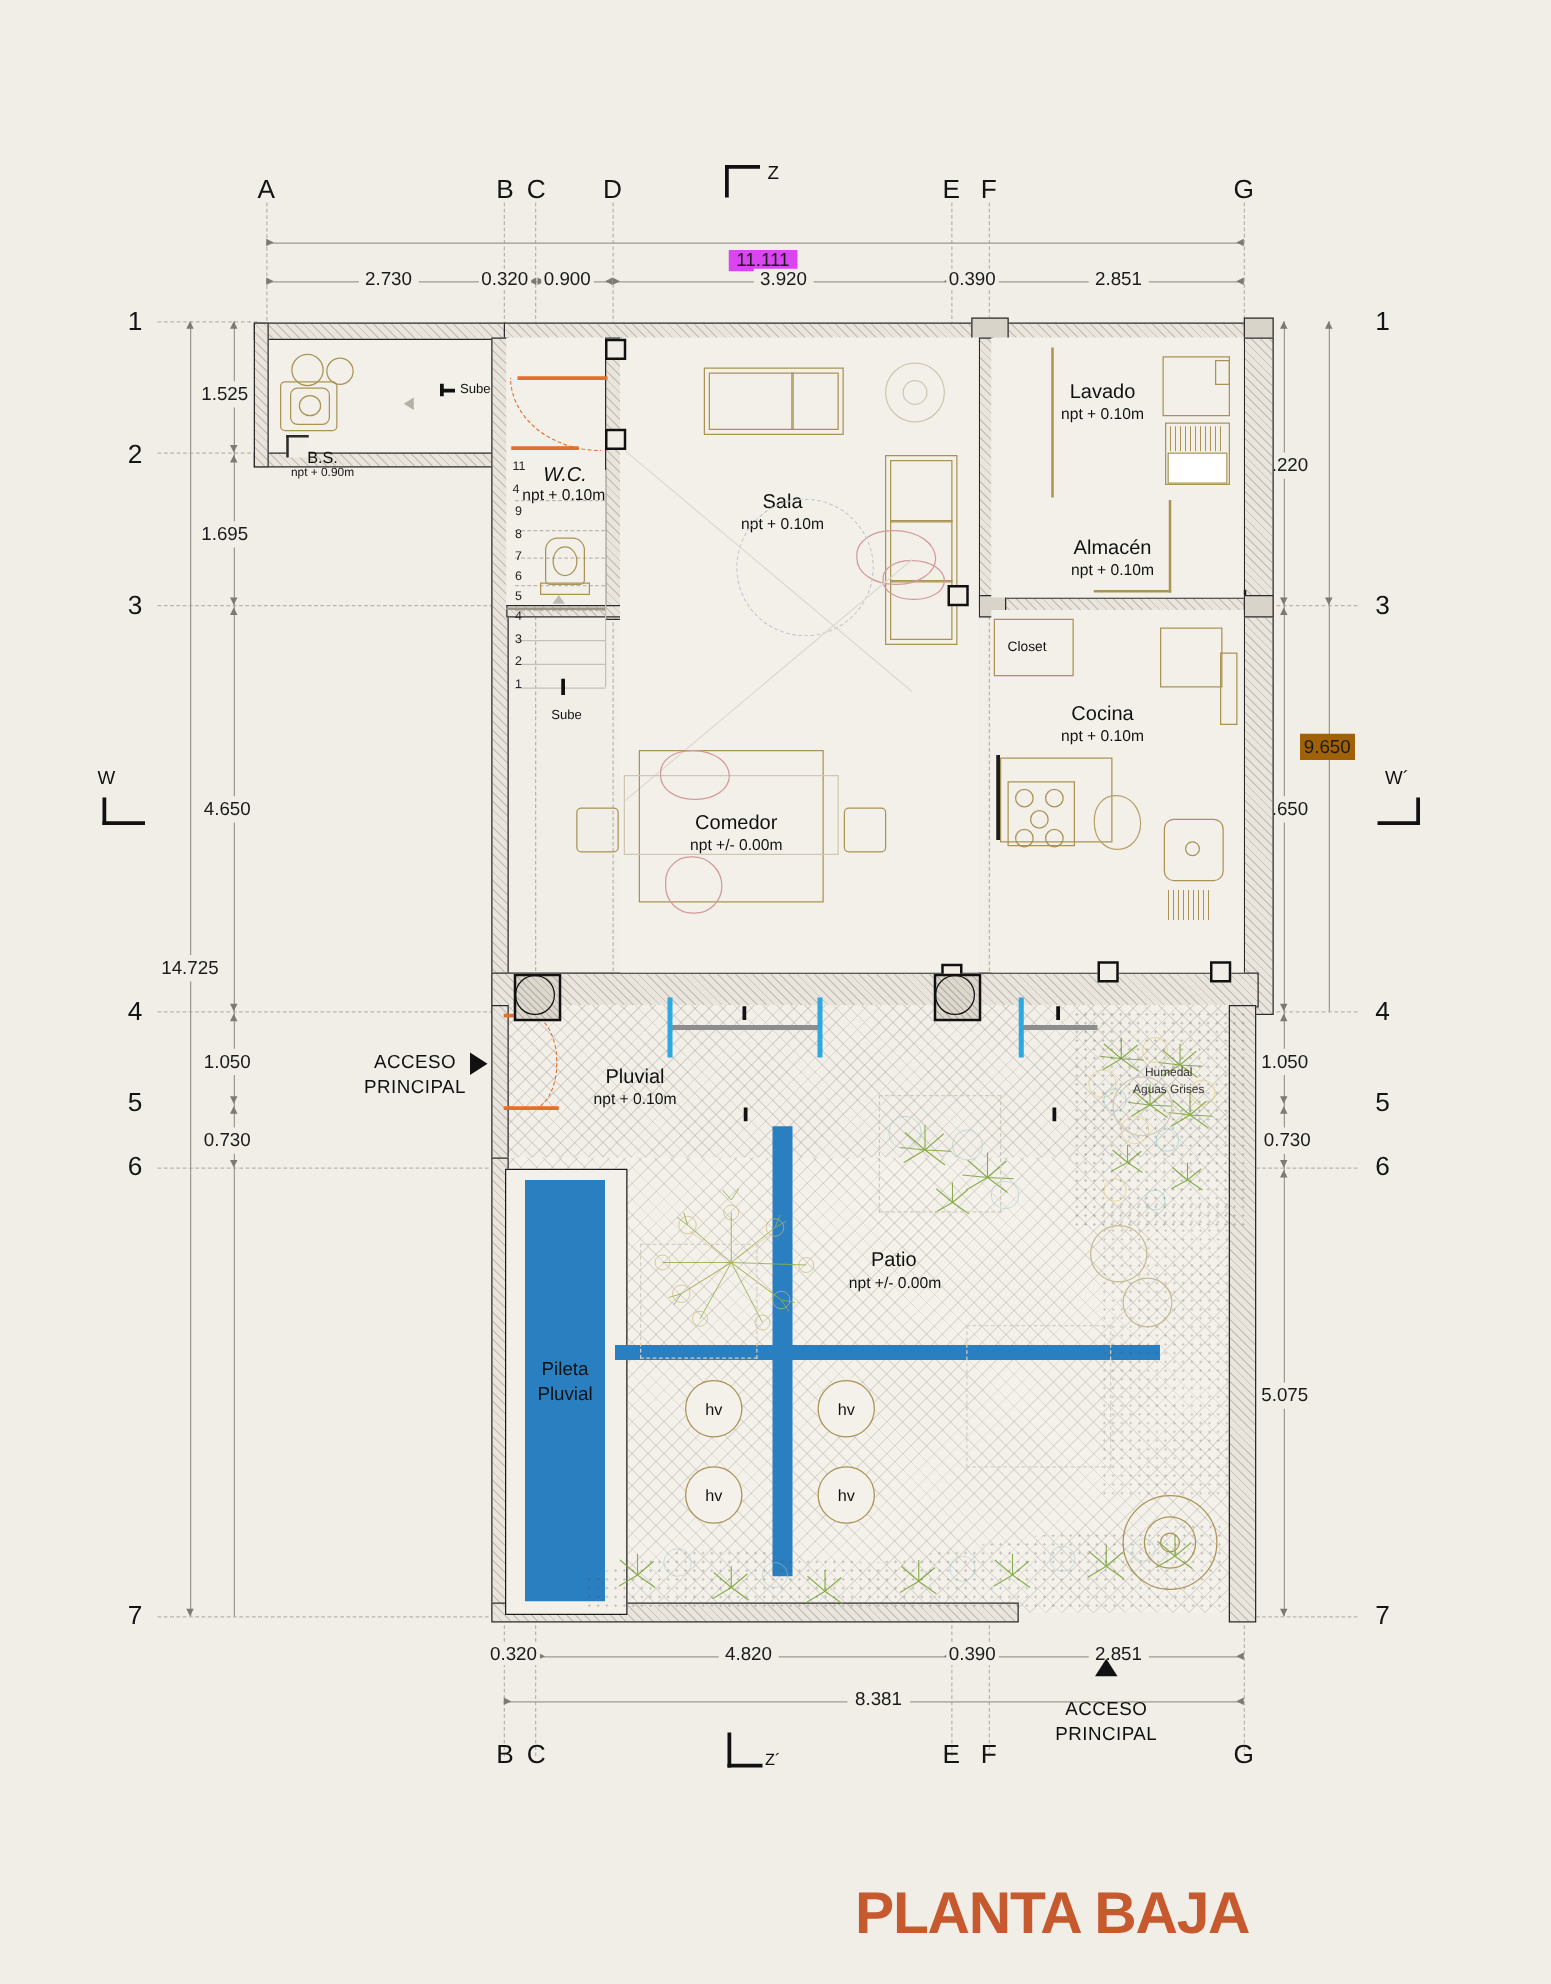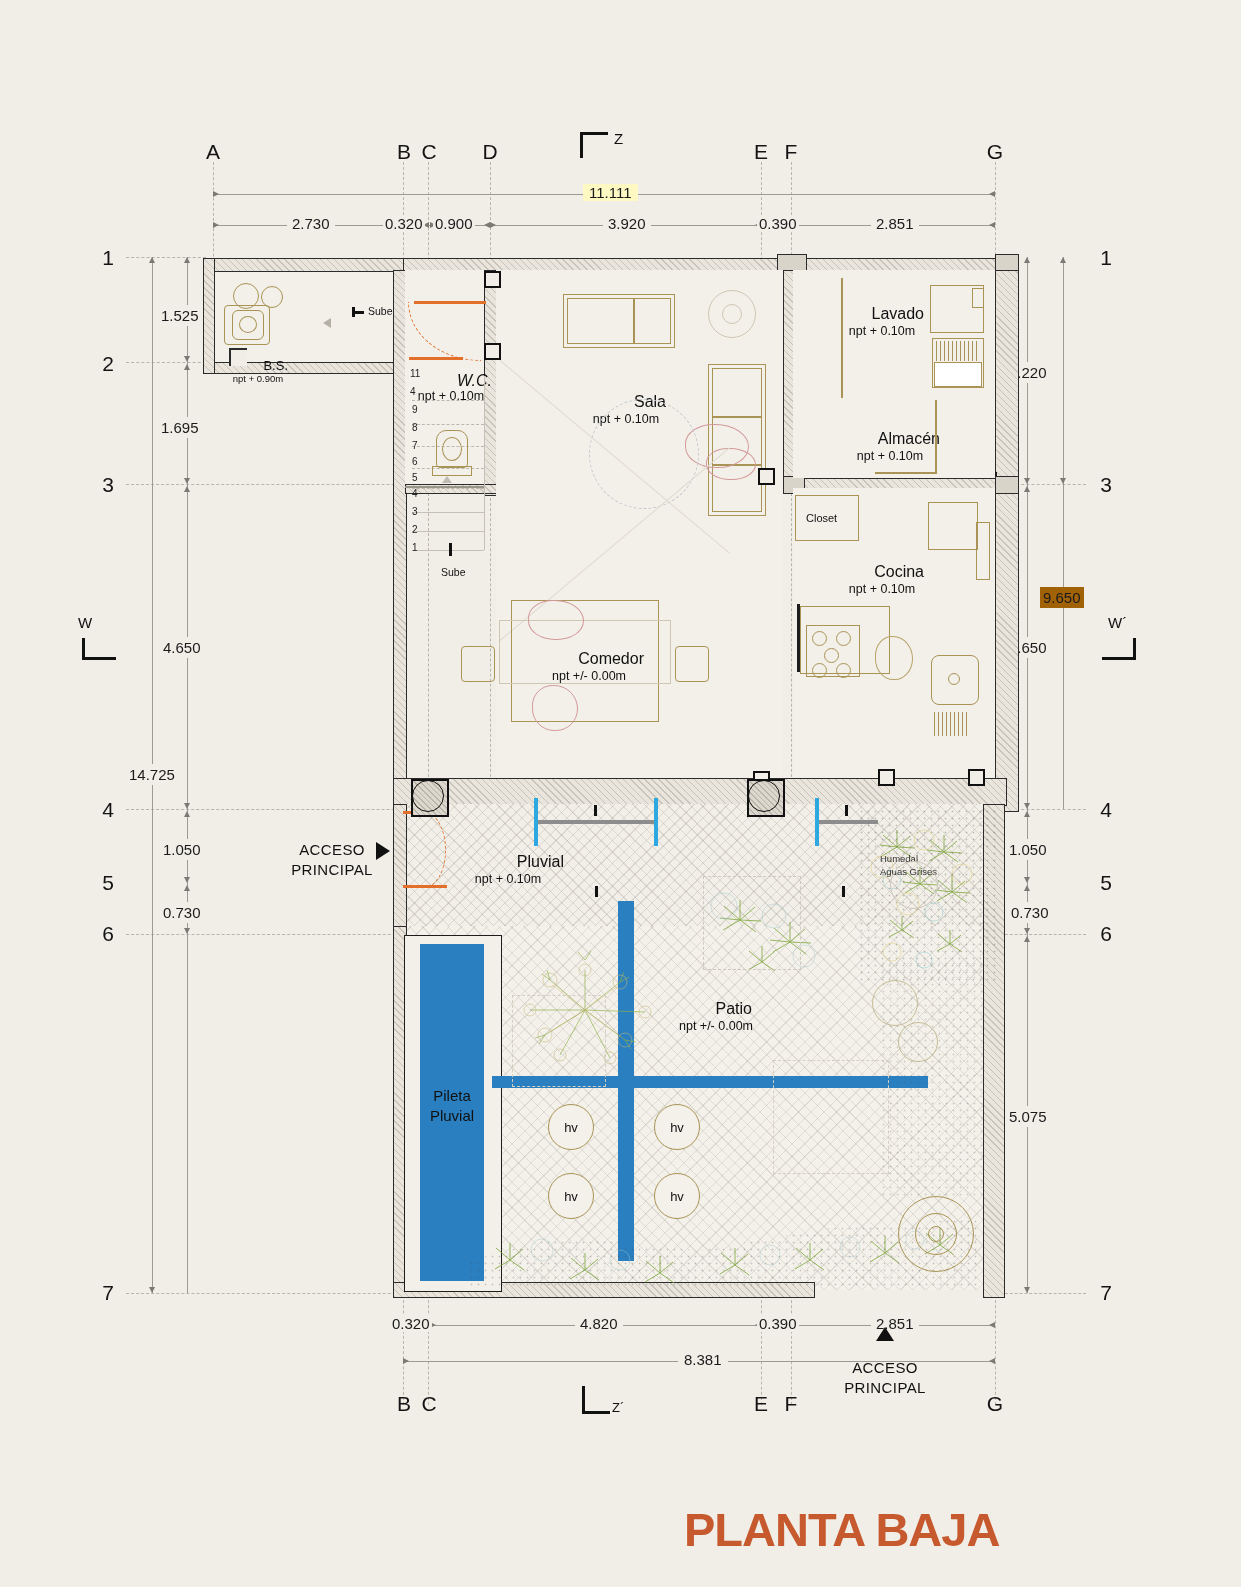--- a/index.html
+++ b/index.html
@@ -10,21 +10,21 @@
     overflow:hidden;
     position:relative;
     color:#1a1a1a;
   }
   #stage{position:absolute;inset:0;}
   .abs{position:absolute;}
 
   
   .gridlabel{font-size:21px;font-weight:400;color:#141414;text-align:center;}
   .dim{font-size:15px;color:#1b1b1b;white-space:nowrap;}
-  .roomname{font-size:16px;color:#111;text-align:right;white-space:nowrap;}
+  .roomname{font-size:16px;color:#111;text-align:center;white-space:nowrap;}
   .roomsub{font-size:12.5px;color:#111;text-align:center;white-space:nowrap;margin-top:1px;}
   .tiny{font-size:10.5px;color:#111;white-space:nowrap;}
   .stepnum{font-size:10px;color:#222;}
 
   
   .gdash{position:absolute;border-left:1px dashed #b9b5ac;}
   .gdashh{position:absolute;border-top:1px dashed #b9b5ac;}
   .dimline{position:absolute;background:#9d9a93;height:1px;}
   .dimlinev{position:absolute;background:#9d9a93;width:1px;}
   .tick{position:absolute;width:0;height:0;border-left:3px solid transparent;border-right:3px solid transparent;}
@@ -122,21 +122,21 @@
 
   <div class="gdash" style="left:403px;top:1290px;height:115px;"></div>
   <div class="gdash" style="left:428px;top:1290px;height:115px;"></div>
   <div class="gdash" style="left:761px;top:1290px;height:115px;"></div>
   <div class="gdash" style="left:791px;top:1290px;height:115px;"></div>
   <div class="gdash" style="left:995px;top:1290px;height:115px;"></div>
 
   <div class="dimline" style="left:213px;top:194px;width:782px;"></div>
   <div class="tickr" style="left:213px;top:191px;"></div>
   <div class="tickl" style="left:989px;top:191px;"></div>
-  <div class="abs dim" style="left:583px;top:184px;background:#fef9c3;padding:0 6px;">11.111</div>
+  <div class="abs dim" style="left:583px;top:200px;background:#d946ef;padding:0 6px;">11.111</div>
 
   <div class="dimline" style="left:213px;top:225px;width:782px;"></div>
   <div class="tickr" style="left:213px;top:222px;"></div>
   <div class="tickl" style="left:989px;top:222px;"></div>
   <div class="tickr" style="left:430px;top:222px;"></div>
   <div class="tickl" style="left:423px;top:222px;"></div>
   <div class="tickr" style="left:490px;top:222px;"></div>
   <div class="tickl" style="left:484px;top:222px;"></div>
   <div class="tickr" style="left:793px;top:222px;"></div>
   <div class="tickl" style="left:755px;top:222px;"></div>
@@ -491,21 +491,21 @@
       <circle cx="46" cy="92" r="11"></circle>
         <circle cx="30" cy="140" r="9"></circle>
     </g>
     <g stroke="#76c5c8" stroke-width="0.6" fill="none" opacity="0.7">
       <circle cx="30" cy="68" r="9"></circle>
         <circle cx="72" cy="100" r="9"></circle>
         <circle cx="62" cy="148" r="8"></circle>
     </g>
   </svg>
   <div class="gravel" style="left:858px;top:808px;width:140px;height:175px;opacity:.55;"></div>
-  <div class="abs" style="left:880px;top:853px;width:110px;font-size:9.5px;color:#333;line-height:1.35;">
+  <div class="abs" style="left:880px;top:853px;width:110px;text-align:center;font-size:9.5px;color:#333;line-height:1.35;">
     <div>Humedal</div>
     <div>Aguas Grises</div>
   </div>
 
   <svg class="veg" style="left:700px;top:880px;width:130px;height:105px;" viewBox="0 0 130 105">
     <g stroke="#7ea63c" stroke-width="0.9" fill="none" opacity="0.9">
       <g transform="translate(40,40)">
           <path d="M0 0 L-16 -14 M0 0 L15 -13 M0 0 L-17 10 M0 0 L16 12 M0 0 L0 -20 M0 0 L-20 -2 M0 0 L21 1"></path>
         </g>
       <g transform="translate(90,62)">

